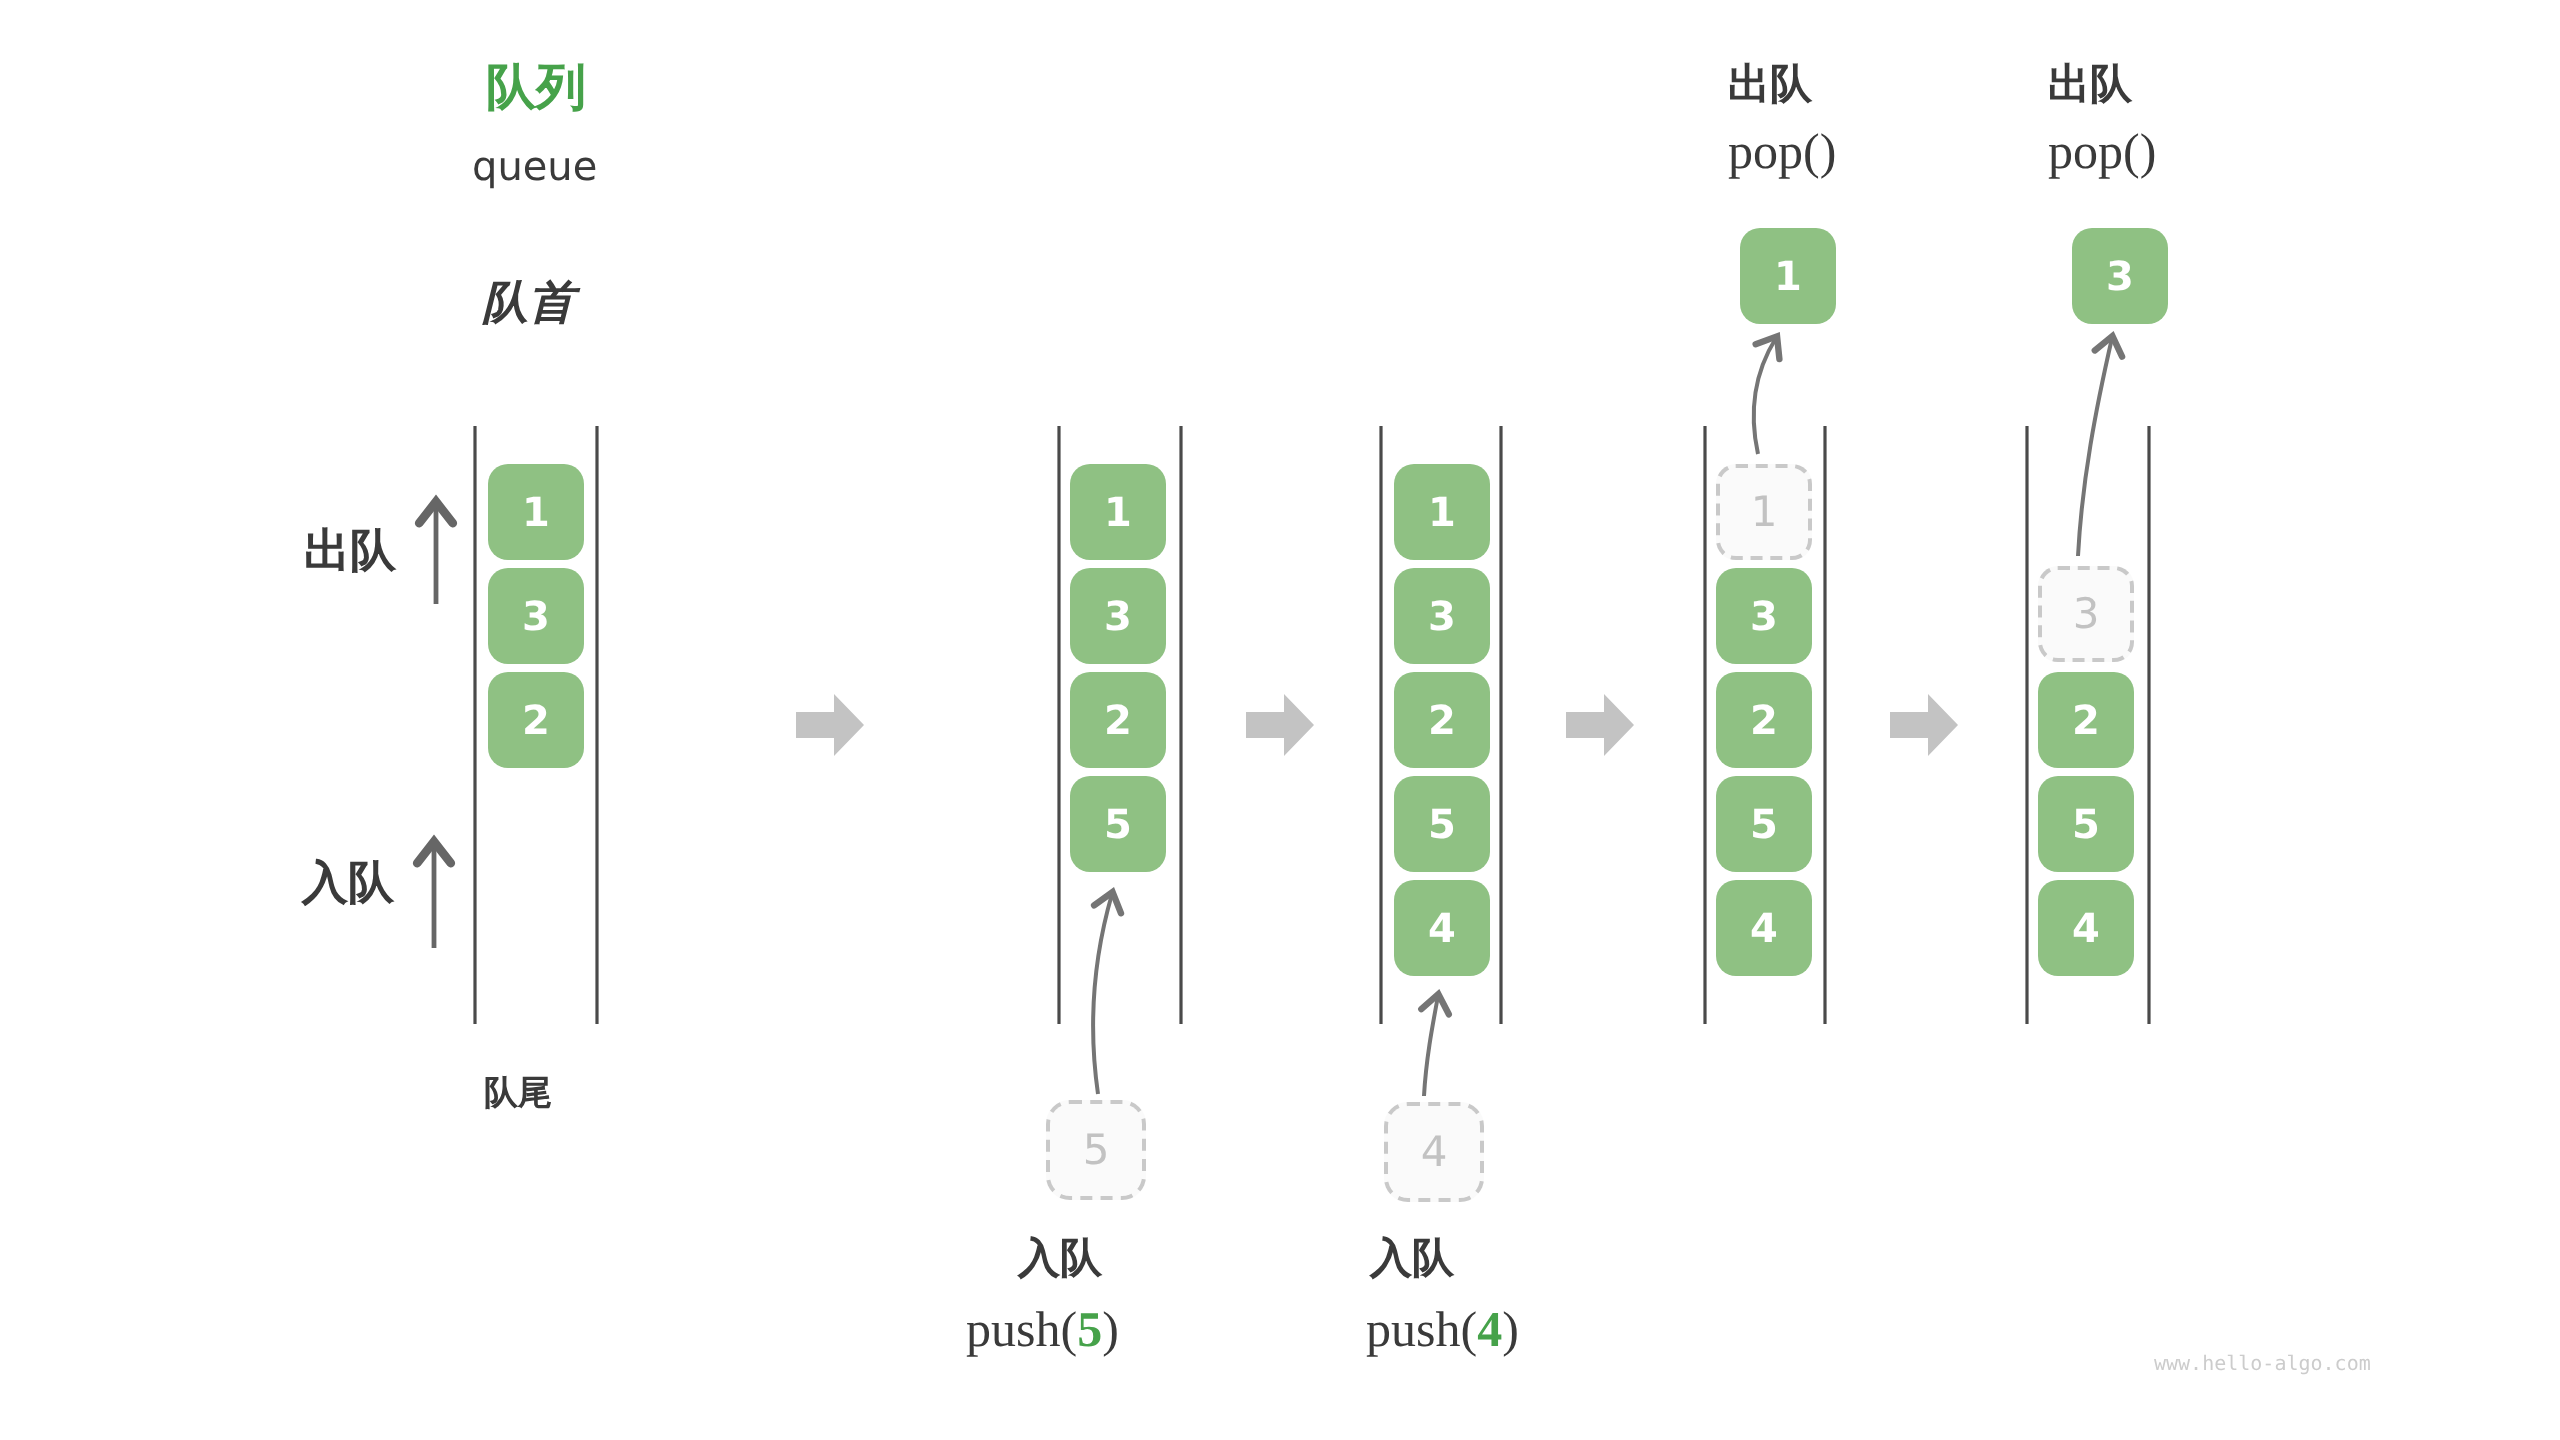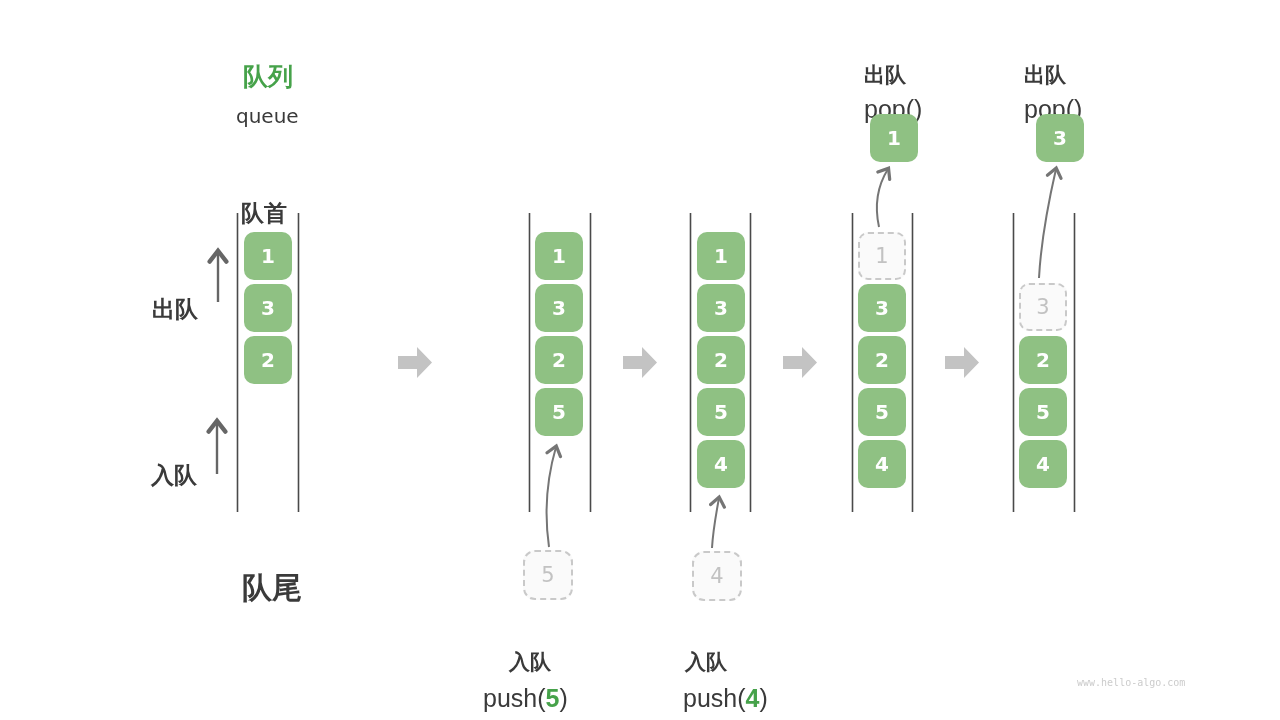--- a/index.html
+++ b/index.html
@@ -12,30 +12,30 @@
     --channel_line:#4A4A4A;
     --big_arrow:#C3C3C3;
     --thin_arrow:#757575;
     --text_dark:#3A3A3A;
     --watermark:#CCCCCC;
   }
   html,body{margin:0;padding:0;}
   body{background:#fff;font-family:"DejaVu Sans","Liberation Sans",sans-serif;}
   .stage{position:relative;width:1280px;height:720px;background:#ffffff;overflow:hidden;}
   .stage svg{position:absolute;left:0;top:0;}
-  .lbl{position:absolute;color:var(--text_dark);line-height:1.1;white-space:nowrap;margin-top:33px;}
+  .lbl{position:absolute;color:var(--text_dark);line-height:1.1;white-space:nowrap;}
   .lbl.bold{font-weight:bold;}
   .title-zh{left:243px;top:30px;font-size:25px;font-weight:bold;color:var(--accent_green);}
   .title-en{left:236px;top:72px;font-size:20px;color:var(--text_dark);}
-  .lbl-front{left:241px;top:168px;font-size:23px;}
-  .lbl-rear{left:242px;top:538px;font-size:30px;}
+  .lbl-front{left:241px;top:140px;font-size:23px;font-style:italic;}
+  .lbl-rear{left:242px;top:538px;font-size:17px;}
   .lbl-deq{left:152px;top:264px;font-size:23px;}
   .lbl-enq{left:151px;top:430px;font-size:23px;}
   .op-label{font-size:21px;font-weight:600;color:var(--text_dark);}
-  .op-code{font-family:Liberation Sans, sans-serif;font-size:25px;color:var(--text_dark);text-align:right;}
+  .op-code{font-family:Liberation Serif, serif;font-size:25px;color:var(--text_dark);text-align:right;}
   .op-code .arg{color:var(--accent_green);font-weight:bold;}
   .qbox{
     position:absolute;width:48px;height:48px;box-sizing:border-box;
     border-radius:10px;background:var(--box_green);
     color:var(--box_text);font-size:20px;font-weight:bold;
     display:flex;align-items:center;justify-content:center;
   }
   .qbox.ghost{
     background:var(--dashed_fill);
     border:2px dashed var(--dashed_border);

